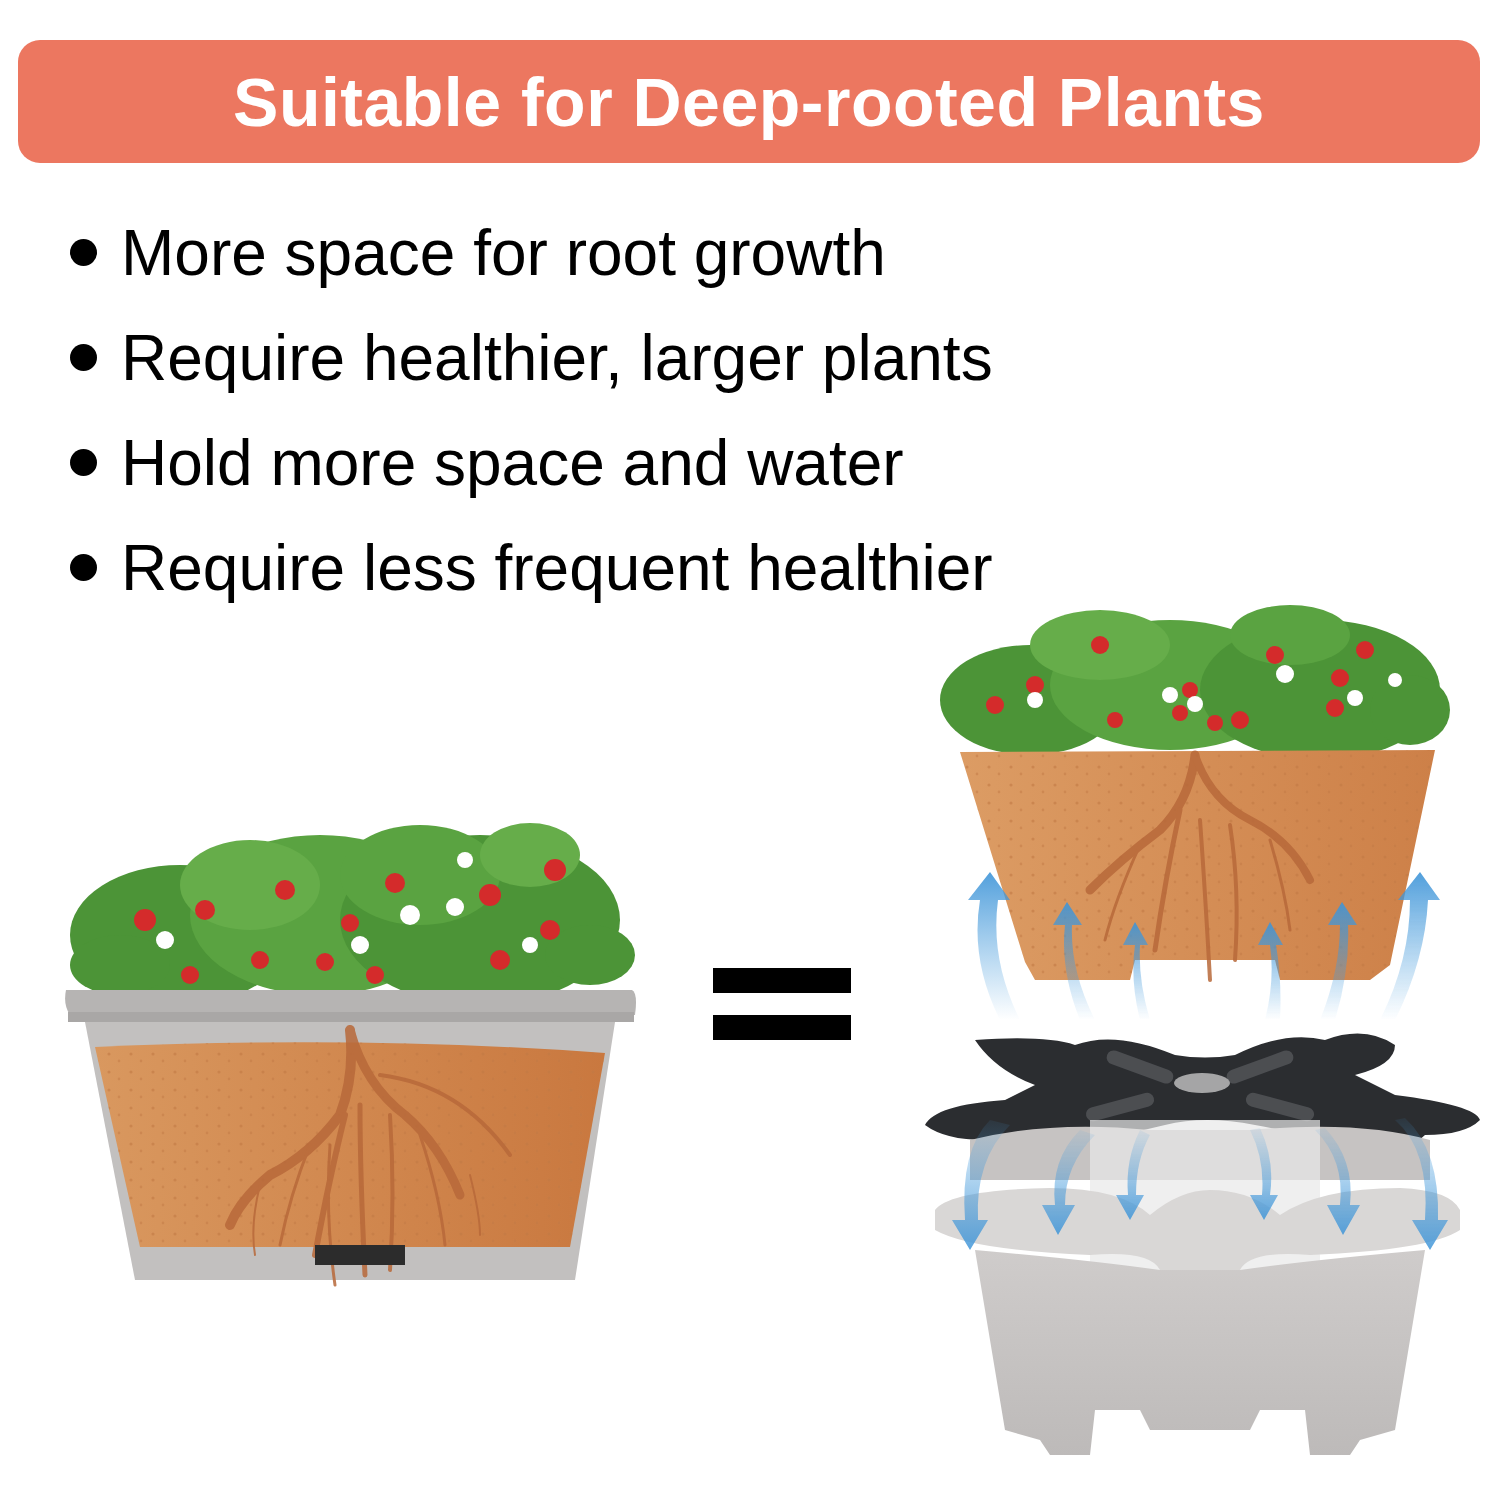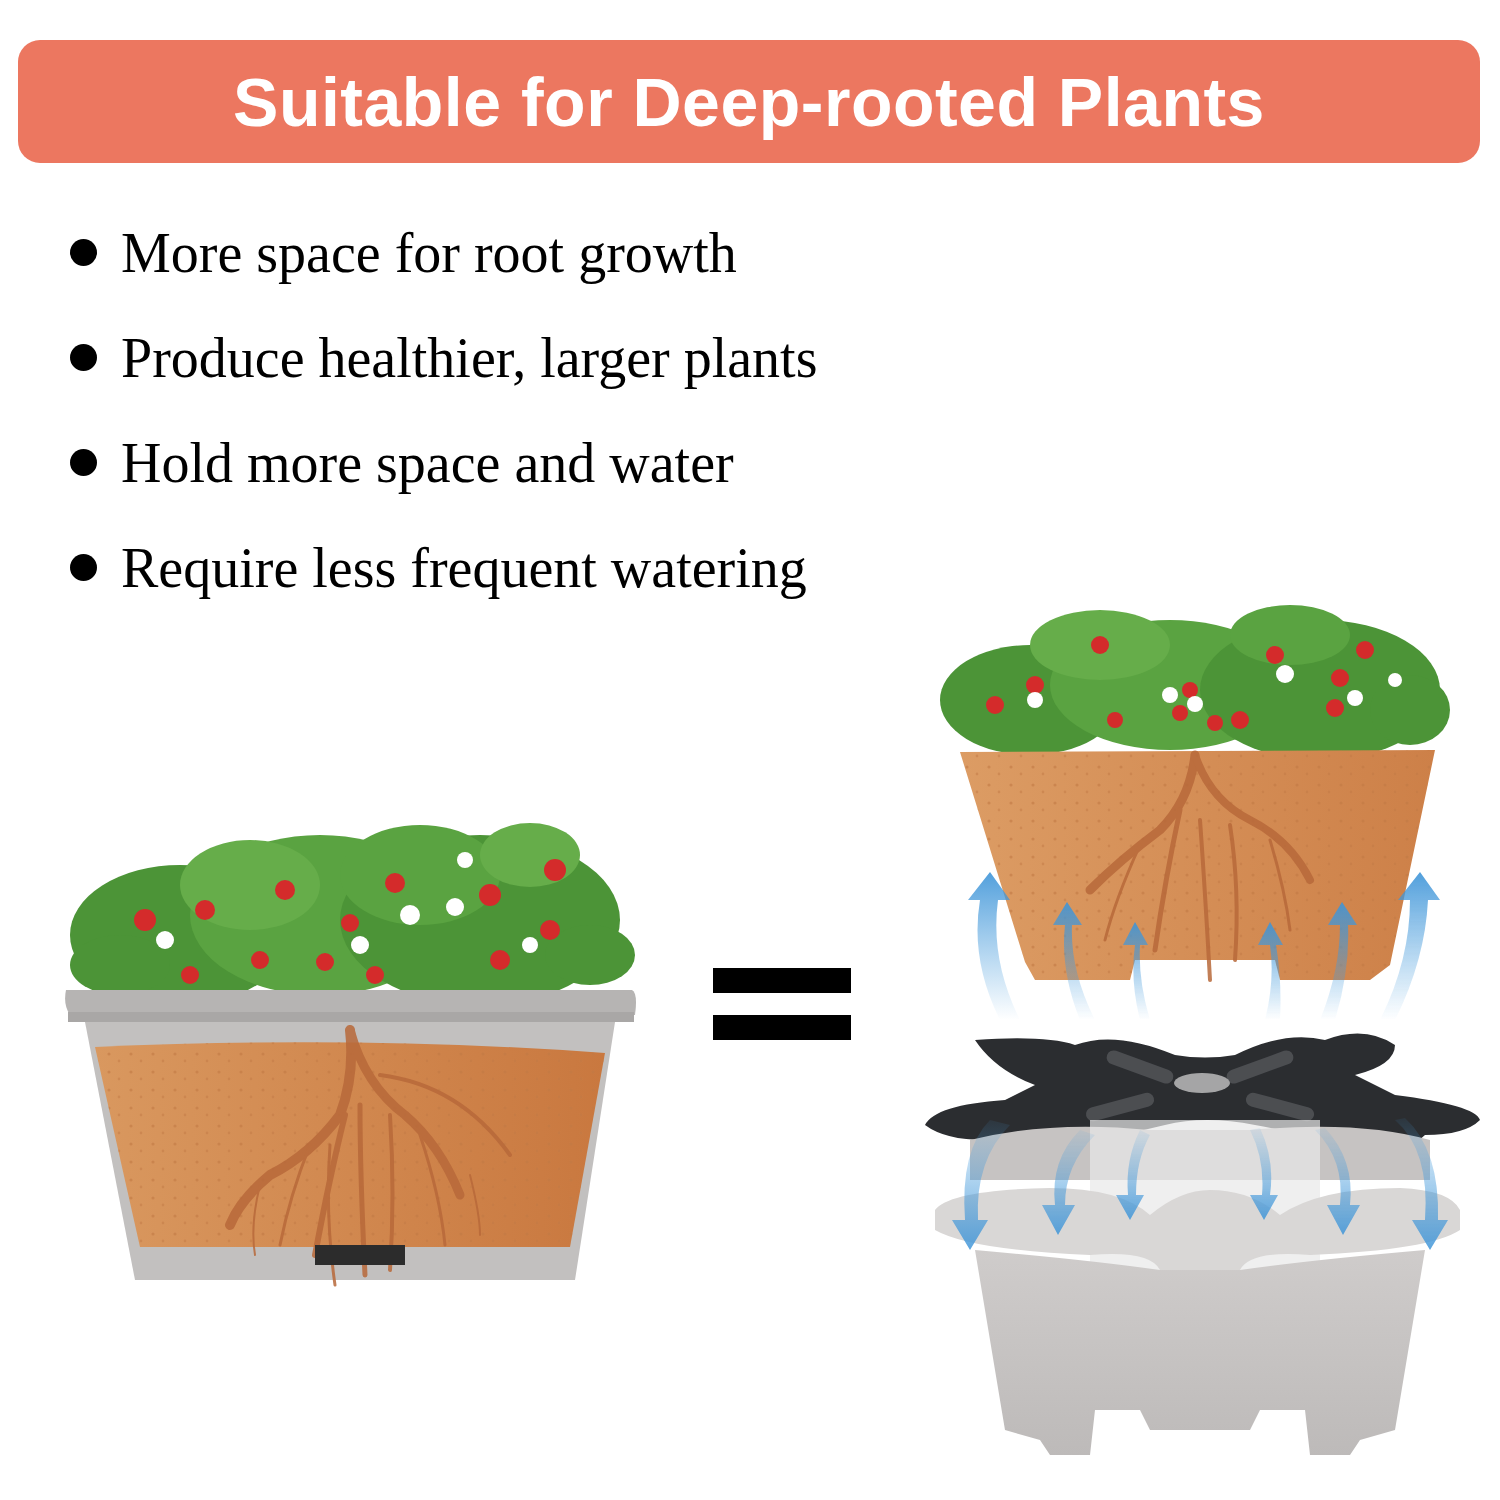--- a/index.html
+++ b/index.html
@@ -11,21 +11,21 @@
       display: flex; align-items: center; justify-content: center;
     }
     .banner-title {
       color: #ffffff; font-weight: bold; font-size: 68px; letter-spacing: 0.5px;
       font-family: "Liberation Sans", sans-serif;
     }
 
     .bullets { position: absolute; left: 70px; top: 200px; margin: 0; padding: 0; list-style: none; }
     .bullet {
       display: flex; align-items: center; height: 105px;
-      font-size: 56px; color: #000; font-family: Liberation Serif, serif;
+      font-size: 64px; color: #000; font-family: Liberation Sans, sans-serif;
     }
     .bullet .dot {
       width: 27px; height: 27px; border-radius: 50%; background: #000; margin-right: 24px; flex: none;
     }
 
     .equals { position: absolute; left: 713px; top: 968px; width: 138px; height: 72px; }
     .equals .bar { position: absolute; left: 0; width: 138px; height: 25px; background: #000; }
     .equals .bar.top { top: 0; }
     .equals .bar.bottom { top: 47px; }
 
@@ -39,29 +39,29 @@
   <span class="banner-title">Suitable for Deep-rooted Plants</span>
 </div>
 
 <ul class="bullets">
   <li class="bullet">
     <span class="dot"></span>
     <span>More space for root growth</span>
   </li>
   <li class="bullet">
     <span class="dot"></span>
-    <span>Produce healthier, larger plants</span>
+    <span>Require healthier, larger plants</span>
   </li>
   <li class="bullet">
     <span class="dot"></span>
     <span>Hold more space and water</span>
   </li>
   <li class="bullet">
     <span class="dot"></span>
-    <span>Require less frequent watering</span>
+    <span>Require less frequent healthier</span>
   </li>
 </ul>
 
 <div class="illus" style="left:60px; top:815px; width:580px; height:490px;">
   <svg width="580" height="490" viewBox="0 0 580 490">
     <defs>
       <linearGradient id="soilL" x1="0" x2="1" y1="0" y2="0">
         <stop offset="0" stop-color="#d9985f"></stop>
         <stop offset="1" stop-color="#c9783f"></stop>
       </linearGradient>

